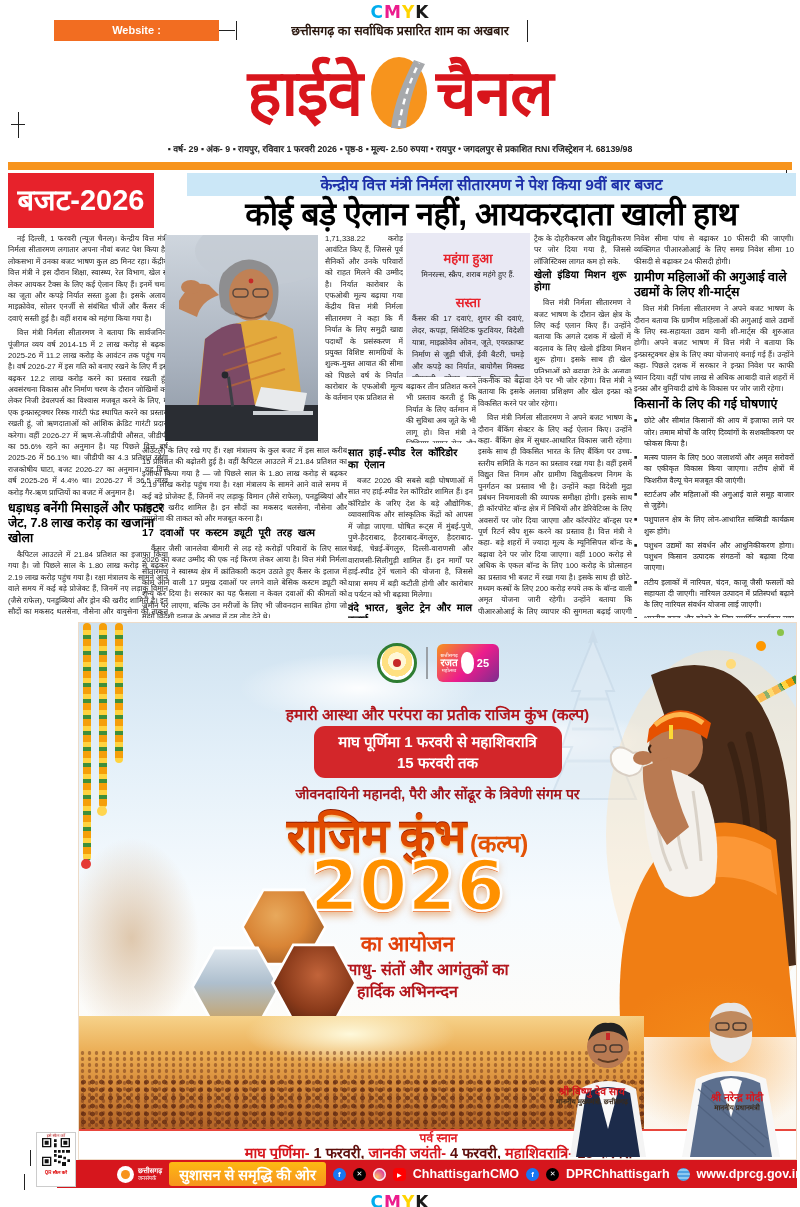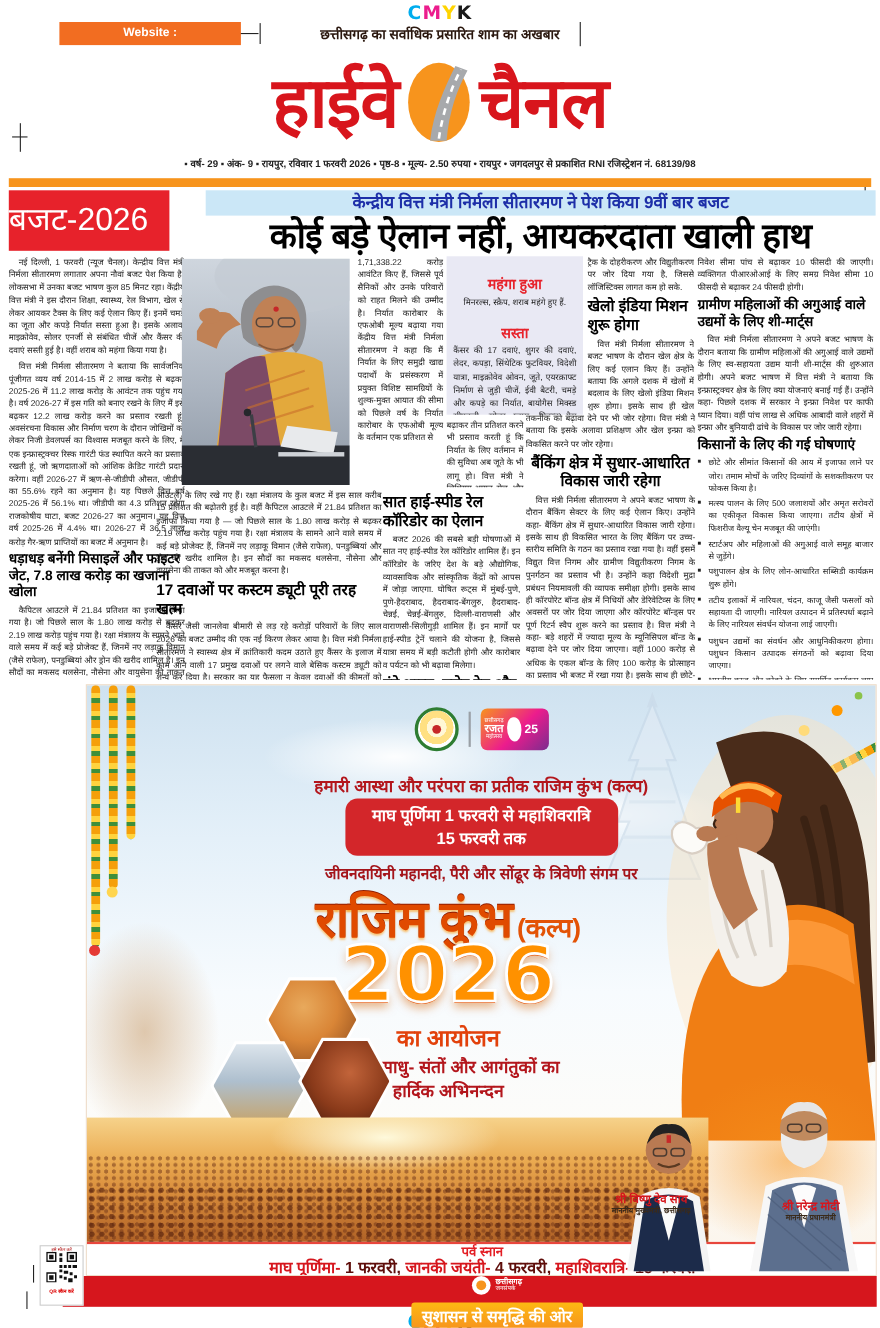--- a/index.html
+++ b/index.html
@@ -18,33 +18,33 @@
   .tagline{position:absolute;left:230px;top:22px;width:340px;text-align:center;
       font-size:12.5px;font-weight:800;color:#2a170e;}
   .masthead{position:absolute;left:0;top:44px;width:800px;height:98px;display:flex;
       align-items:center;justify-content:center;gap:8px;}
   .mast-word{font-size:64px;font-weight:900;color:#d8151c;line-height:.95;letter-spacing:-1px;}
   .dateline{position:absolute;left:0;top:143px;width:800px;text-align:center;
       font-size:8.8px;font-weight:700;color:#222;}
   .orange-bar{position:absolute;left:8px;top:162px;width:784px;height:8px;background:#f7941d;}
   
   .kicker{position:absolute;left:8px;top:173px;width:146px;height:55px;background:#e7222b;
-      color:#fff;font-size:29px;font-weight:400;line-height:55px;}
+      color:#fff;font-size:29px;font-weight:700;text-align:center;line-height:55px;}
   .strap{position:absolute;left:187px;top:173px;width:609px;height:23px;background:#cbe7f7;
       color:#1d2fa8;font-size:15.5px;font-weight:800;text-align:center;line-height:23px;}
   .headline{position:absolute;left:187px;top:196px;width:609px;height:37px;color:#000;
       font-size:32px;font-weight:900;text-align:center;line-height:37px;letter-spacing:-.5px;}
   
   .article{position:absolute;left:0;top:233px;width:800px;height:386px;}
   .blk{position:absolute;overflow:hidden;}
   .bt{font-size:7.6px;line-height:1.5;text-align:justify;color:#1b1b1b;}
   .bt p{margin:0 0 3px;text-indent:9px;}
   .bt p.noind{text-indent:0;}
   .sh{font-weight:800;color:#000;text-align:left;line-height:1.2;margin:3px 0 3px;}
-  .sh-lg{font-size:12.5px;} .sh-md{font-size:14px;} .sh-ctr{text-align:center;}
+  .sh-lg{font-size:12.5px;} .sh-md{font-size:10px;font-family:Liberation Mono, monospace;} .sh-ctr{text-align:center;}
   .pricebox{background:#e9e9f4;padding:4px 6px;box-sizing:border-box;}
   .pricebox h4{margin:12px 0 2px;color:#e7222b;font-size:13px;font-weight:800;text-align:center;}
   .pricebox p{margin:0 0 2px;font-size:7.7px;line-height:1.55;text-align:justify;color:#1b1b1b;}
   ul.bullets{list-style:none;margin:2px 0 0;padding:0;}
   ul.bullets li{position:relative;padding-left:10px;margin-bottom:3px;font-size:7.5px;line-height:1.5;text-align:justify;color:#1b1b1b;}
   ul.bullets li::before{content:"■";position:absolute;left:0;top:1px;font-size:5.5px;color:#222;}
   .photo-svg{display:block;}
   
   .ad{position:absolute;left:78px;top:622px;width:719px;height:538px;overflow:hidden;
       background:linear-gradient(180deg,#cfe2f0 0%,#e4f0f9 26%,#f7fbfe 52%,#fdfcf9 75%,#fbf4ea 100%);
@@ -97,21 +97,21 @@
   .parv .l2{font-size:14.5px;font-weight:800;line-height:1.2;}
   .parv .lab{color:#d6161d;} .parv .val{color:#5e0d0a;}
   .leaders{position:absolute;right:0;top:360px;width:250px;height:178px;z-index:4;}
   .swoosh{position:absolute;right:-25px;top:-8px;width:210px;height:160px;border-radius:50%;
       background:radial-gradient(closest-side,rgba(247,148,29,.55),rgba(247,148,29,0));}
   .cap{position:absolute;text-align:center;z-index:5;}
   .cap .nm{font-size:10.5px;font-weight:800;color:#d6161d;line-height:1.2;}
   .cap .tt{font-size:7px;font-weight:700;color:#3a2a1a;line-height:1.25;}
   
   .redbar{position:absolute;left:57px;top:1160px;width:740px;height:28px;background:#d6161d;z-index:6;
-      display:flex;align-items:center;padding:0 10px 0 60px;box-sizing:border-box;gap:7px;flex-direction:column;}
+      display:flex;align-items:center;padding:0 10px 0 60px;box-sizing:border-box;gap:7px;}
   .dept{display:flex;align-items:center;gap:4px;color:#fff;}
   .dept .circ{width:17px;height:17px;border-radius:50%;background:#fff;position:relative;flex:none;}
   .dept .circ::after{content:"";position:absolute;left:4px;top:4px;width:9px;height:9px;border-radius:50%;background:#f7941d;}
   .dept .dl1{font-size:7px;font-weight:800;line-height:1.1;display:block;}
   .dept .dl2{font-size:5.5px;line-height:1.1;display:block;}
   .slogan{background:linear-gradient(180deg,#fdb913,#f7941d);border-radius:3px;color:#fff;
       font-size:14.5px;font-weight:800;padding:2px 10px;white-space:nowrap;}
   .ic{width:13px;height:13px;border-radius:50%;display:inline-flex;align-items:center;justify-content:center;
       font-size:8px;font-weight:800;color:#fff;flex:none;}
   .ic-fb{background:#1877f2;} .ic-x{background:#000;font-size:7px;}
@@ -234,36 +234,35 @@
   </div>
 
   <div class="blk bt" style="left:534px;top:0;width:97px;height:140px;">
     <p class="noind">ट्रैक के दोहरीकरण और विद्युतीकरण पर जोर दिया गया है, जिससे लॉजिस्टिक्स लागत कम हो सके.</p>
     <div class="sh sh-md">खेलो इंडिया मिशन शुरू होगा</div>
     <p>वित्त मंत्री निर्मला सीतारमण ने बजट भाषण के दौरान खेल क्षेत्र के लिए कई एलान किए हैं। उन्होंने बताया कि अगले दशक में खेलों में बदलाव के लिए खेलो इंडिया मिशन शुरू होगा। इसके साथ ही खेल प्रतिभाओं को बढ़ावा देने के अलावा खेल</p>
   </div>
 
   <div class="blk bt" style="left:478px;top:142px;width:154px;height:243px;">
     <p class="noind">तकनीक को बढ़ावा देने पर भी जोर रहेगा। वित्त मंत्री ने बताया कि इसके अलावा प्रशिक्षण और खेल इन्फ्रा को विकसित करने पर जोर रहेगा।</p>
-    <div class="sh sh-md sh-ctr">बैंकिंग क्षेत्र में सुधार-आधारित विकास जारी रहेगा</div>
     <p>वित्त मंत्री निर्मला सीतारमण ने अपने बजट भाषण के दौरान बैंकिंग सेक्टर के लिए कई ऐलान किए। उन्होंने कहा- बैंकिंग क्षेत्र में सुधार-आधारित विकास जारी रहेगा। इसके साथ ही विकसित भारत के लिए बैंकिंग पर उच्च-स्तरीय समिति के गठन का प्रस्ताव रखा गया है। वहीं इसमें विद्युत वित्त निगम और ग्रामीण विद्युतीकरण निगम के पुनर्गठन का प्रस्ताव भी है। उन्होंने कहा विदेशी मुद्रा प्रबंधन नियमावली की व्यापक समीक्षा होगी। इसके साथ ही कॉरपोरेट बॉन्ड क्षेत्र में निधियों और डेरिवेटिव्स के लिए अवसरों पर जोर दिया जाएगा और कॉरपोरेट बॉन्ड्स पर पूर्ण रिटर्न स्वैप शुरू करने का प्रस्ताव है। वित्त मंत्री ने कहा- बड़े शहरों में ज्यादा मूल्य के म्यूनिसिपल बॉन्ड के बढ़ावा देने पर जोर दिया जाएगा। वहीं 1000 करोड़ से अधिक के एकल बॉन्ड के लिए 100 करोड़ के प्रोत्साहन का प्रस्ताव भी बजट में रखा गया है। इसके साथ ही छोटे-मध्यम कस्बों के लिए 200 करोड़ रुपये तक के बॉन्ड वाली अमृत योजना जारी रहेगी। उन्होंने बताया कि पीआरओआई के लिए व्यापार की सुगमता बढ़ाई जाएगी और व्यक्तिगत पीआरओआई के लिए</p>
   </div>
 
   <div class="blk bt" style="left:634px;top:0;width:160px;height:385px;">
     <p class="noind">निवेश सीमा पांच से बढ़ाकर 10 फीसदी की जाएगी। व्यक्तिगत पीआरओआई के लिए समग्र निवेश सीमा 10 फीसदी से बढ़ाकर 24 फीसदी होगी।</p>
     <div class="sh sh-lg">ग्रामीण महिलाओं की अगुआई वाले उद्यमों के लिए शी-मार्ट्स</div>
     <p>वित्त मंत्री निर्मला सीतारमण ने अपने बजट भाषण के दौरान बताया कि ग्रामीण महिलाओं की अगुआई वाले उद्यमों के लिए स्व-सहायता उद्यम यानी शी-मार्ट्स की शुरुआत होगी। अपने बजट भाषण में वित्त मंत्री ने बताया कि इन्फ्रास्ट्रक्चर क्षेत्र के लिए क्या योजनाएं बनाई गई हैं। उन्होंने कहा- पिछले दशक में सरकार ने इन्फ्रा निवेश पर काफी ध्यान दिया। वहीं पांच लाख से अधिक आबादी वाले शहरों में इन्फ्रा और बुनियादी ढांचे के विकास पर जोर जारी रहेगा।</p>
     <div class="sh sh-lg">किसानों के लिए की गई घोषणाएं</div>
     <ul class="bullets">
       <li>छोटे और सीमांत किसानों की आय में इजाफा लाने पर जोर। तमाम मोर्चों के जरिए दिव्यांगों के सशक्तीकरण पर फोकस किया है।</li>
       <li>मत्स्य पालन के लिए 500 जलाशयों और अमृत सरोवरों का एकीकृत विकास किया जाएगा। तटीय क्षेत्रों में फिशरीज वैल्यू चेन मजबूत की जाएंगी।</li>
       <li>स्टार्टअप और महिलाओं की अगुआई वाले समूह बाजार से जुड़ेंगे।</li>
       <li>पशुपालन क्षेत्र के लिए लोन-आधारित सब्सिडी कार्यक्रम शुरू होंगे।</li>
+      <li>पशुधन उद्यमों का संवर्धन और आधुनिकीकरण होगा। पशुधन किसान उत्पादक संगठनों को बढ़ावा दिया जाएगा।</li>
       <li>तटीय इलाकों में नारियल, चंदन, काजू जैसी फसलों को सहायता दी जाएगी। नारियल उत्पादन में प्रतिस्पर्धा बढ़ाने के लिए नारियल संवर्धन योजना लाई जाएगी।</li>
-      <li>पशुधन उद्यमों का संवर्धन और आधुनिकीकरण होगा। पशुधन किसान उत्पादक संगठनों को बढ़ावा दिया जाएगा।</li>
       <li>भारतीय काजू और कोको के लिए समर्पित कार्यक्रम लाए जाएंगे। इन्हें वैश्विक ब्रांड बनाने का काम किया जाएगा।</li>
 
     </ul>
   </div>
 </div>
 
 <div class="ad">
   <div class="cloud" style="left:160px;top:30px;width:240px;height:70px;"></div>
   <div class="cloud" style="left:380px;top:90px;width:200px;height:56px;"></div>
 

